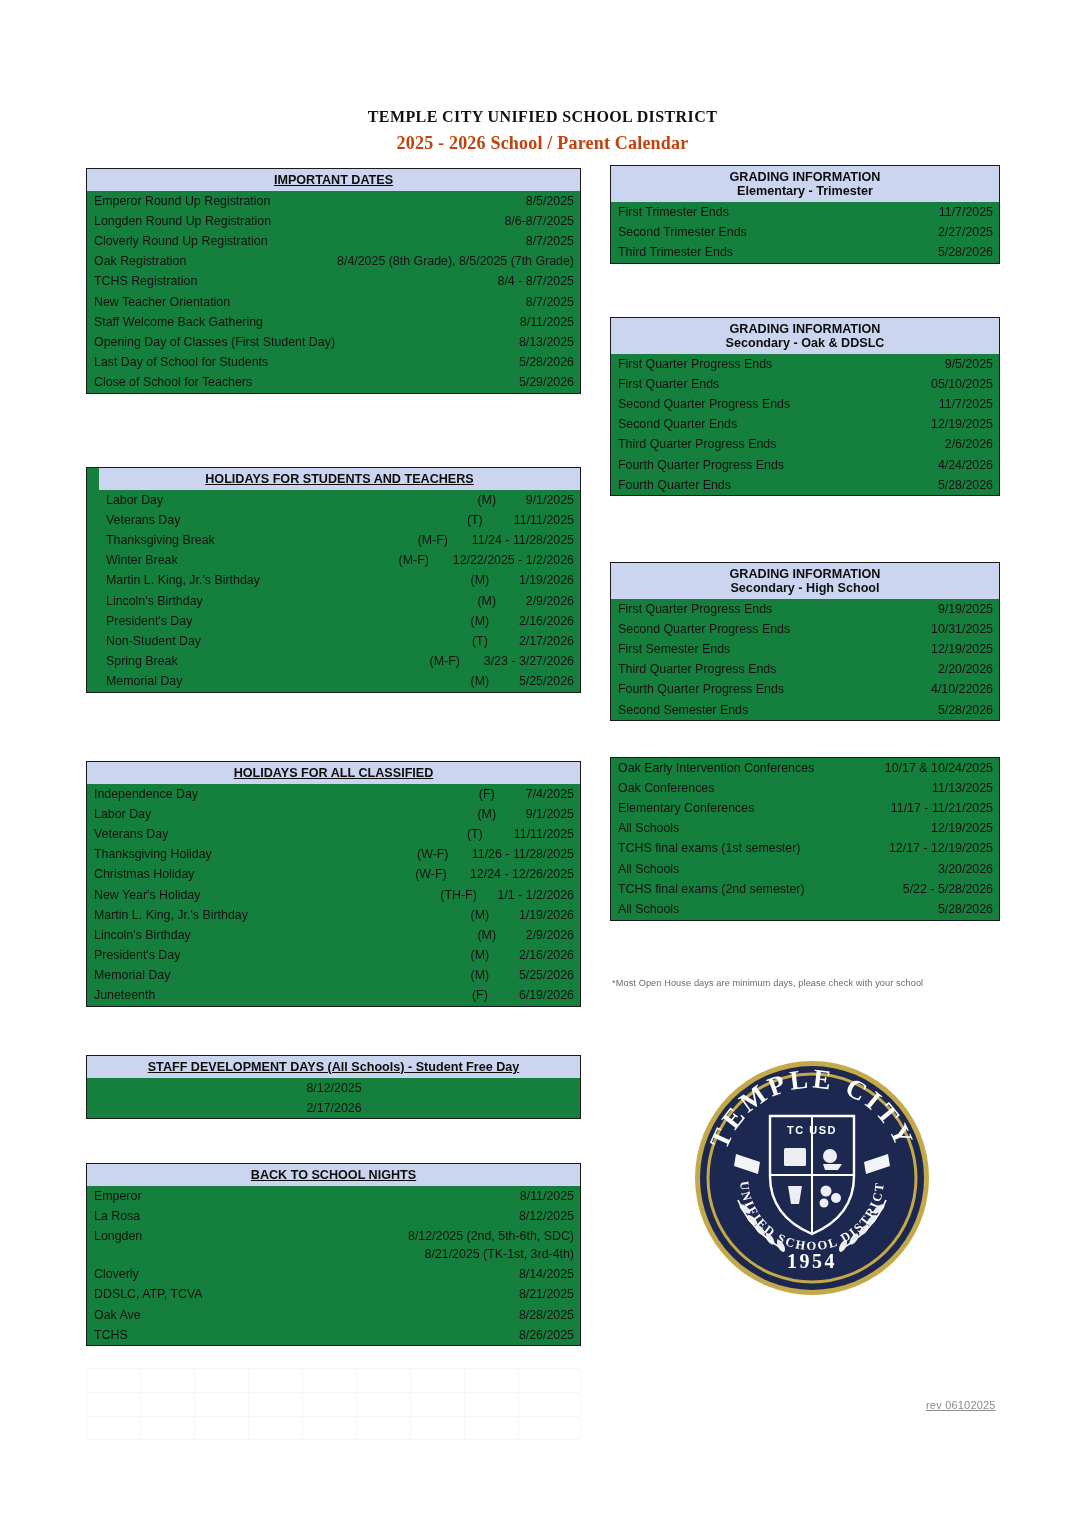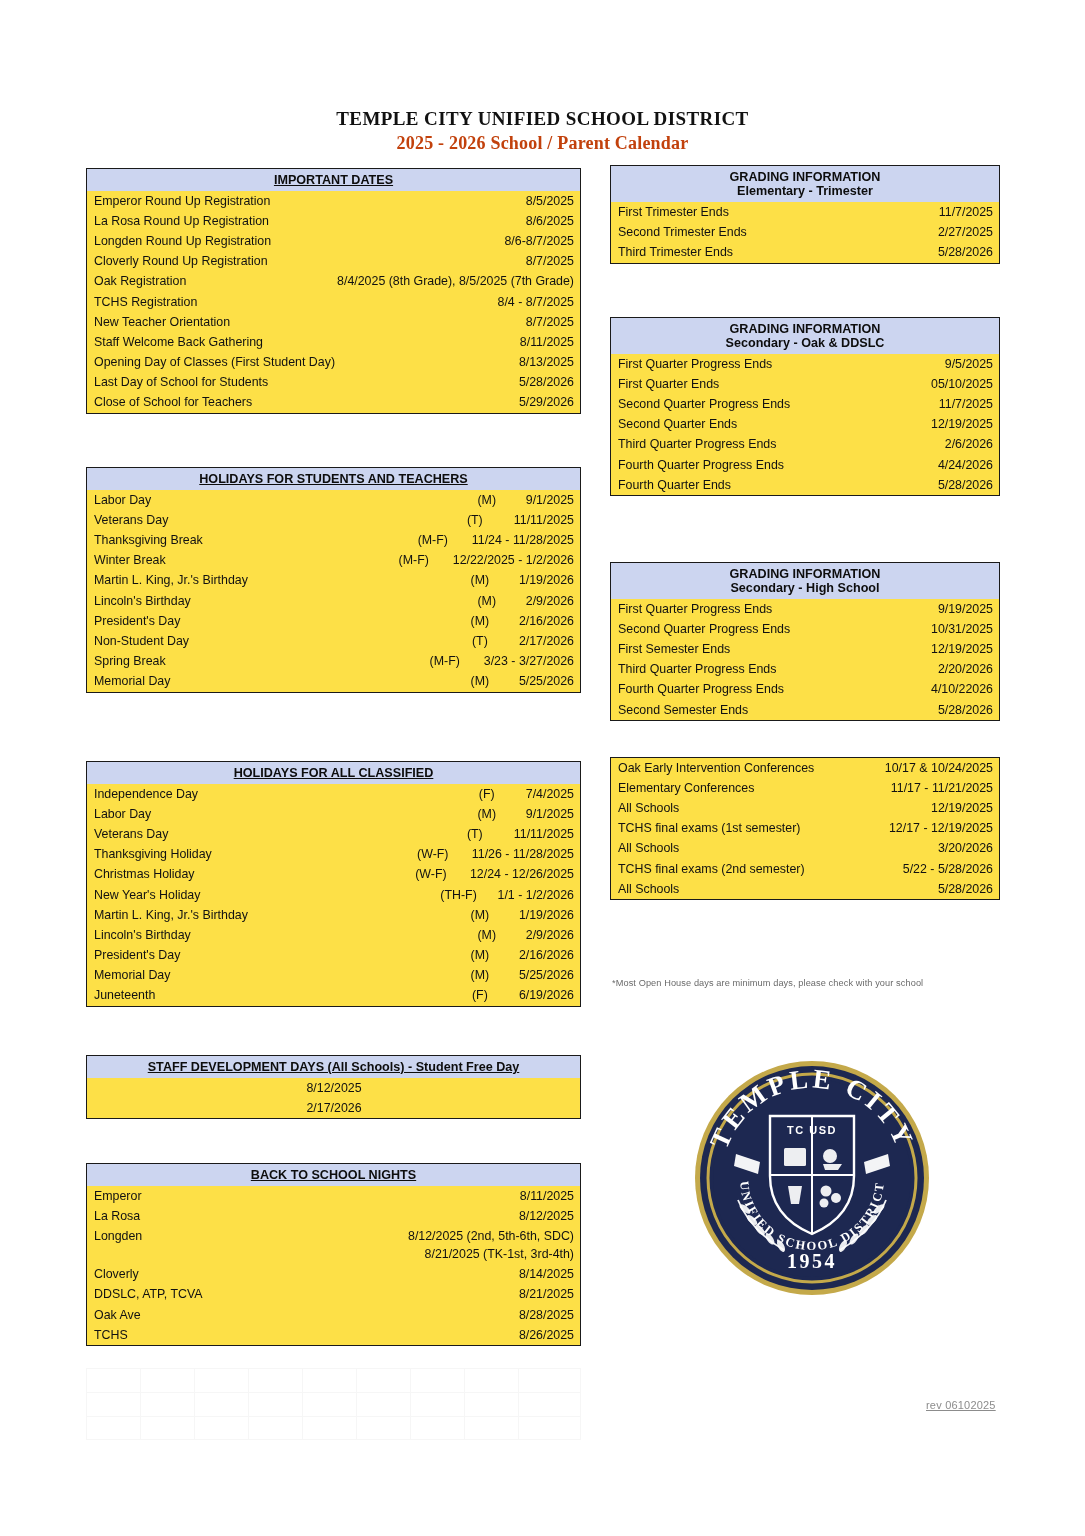--- a/index.html
+++ b/index.html
@@ -18,42 +18,42 @@
 
   
   .doc-title {
     position: absolute;
     top: 108px;
     left: 0;
     width: 1085px;
     text-align: center;
     font-family: "Liberation Serif", serif;
     font-weight: bold;
-    font-size: 19px;
+    font-size: 16px;
     letter-spacing: 0.4px;
     color: #111;
   }
   .doc-subtitle {
     position: absolute;
     top: 133px;
     left: 0;
     width: 1085px;
     text-align: center;
     font-family: "Liberation Serif", serif;
     font-weight: bold;
     font-size: 18px;
     letter-spacing: 0.2px;
     color: #c2410c;
   }
 
   
   .box {
     position: absolute;
     border: 1.3px solid #1a1a1a;
-    background: #fde047;
+    background: #15803d;
     box-sizing: border-box;
   }
   .box-head {
     background: #ccd5f0;
     text-align: center;
     font-weight: bold;
     font-size: 12.6px;
     color: #0d0d0d;
     padding: 4px 4px 4px 4px;
     line-height: 14px;
@@ -162,24 +162,20 @@
 <div class="box" style="left:86px; top:168px; width:495px;">
   <div class="box-head underlined">
     <span class="hl1">IMPORTANT DATES</span>
   </div>
   <div class="rows">
       <div class="row">
         <span class="label">Emperor Round Up Registration</span>
         <span class="val">8/5/2025</span>
       </div>
       <div class="row">
-        <span class="label">La Rosa Round Up Registration</span>
-        <span class="val">8/6/2025</span>
-      </div>
-      <div class="row">
         <span class="label">Longden Round Up Registration</span>
         <span class="val">8/6-8/7/2025</span>
       </div>
       <div class="row">
         <span class="label">Cloverly Round Up Registration</span>
         <span class="val">8/7/2025</span>
       </div>
       <div class="row">
         <span class="label">Oak Registration</span>
         <span class="val">8/4/2025 (8th Grade), 8/5/2025 (7th Grade)</span>
@@ -204,21 +200,21 @@
         <span class="label">Last Day of School for Students</span>
         <span class="val">5/28/2026</span>
       </div>
       <div class="row">
         <span class="label">Close of School for Teachers</span>
         <span class="val">5/29/2026</span>
       </div>
     </div>
 </div>
 
-<div class="box" style="left:86px; top:467px; width:495px;">
+<div class="box" style="left:86px; top:467px; width:495px;padding-left:12px;">
   <div class="box-head underlined">
     <span class="hl1">HOLIDAYS FOR STUDENTS AND TEACHERS</span>
   </div>
   <div class="rows">
       <div class="row">
         <span class="label">Labor Day</span>
         <span class="code">(M)</span>
         <span class="val">9/1/2025</span>
       </div>
       <div class="row">
@@ -474,20 +470,24 @@
         <span class="val">5/28/2026</span>
       </div>
     </div>
 </div>
 
 <div class="box" style="left:610px; top:757px; width:390px;">
   <div class="rows">
       <div class="row">
         <span class="label">Oak Early Intervention Conferences</span>
         <span class="val">10/17 &amp; 10/24/2025</span>
+      </div>
+      <div class="row">
+        <span class="label">Oak Conferences</span>
+        <span class="val">11/13/2025</span>
       </div>
       <div class="row">
         <span class="label">Elementary Conferences</span>
         <span class="val">11/17 - 11/21/2025</span>
       </div>
       <div class="row">
         <span class="label">All Schools</span>
         <span class="val">12/19/2025</span>
       </div>
       <div class="row">

